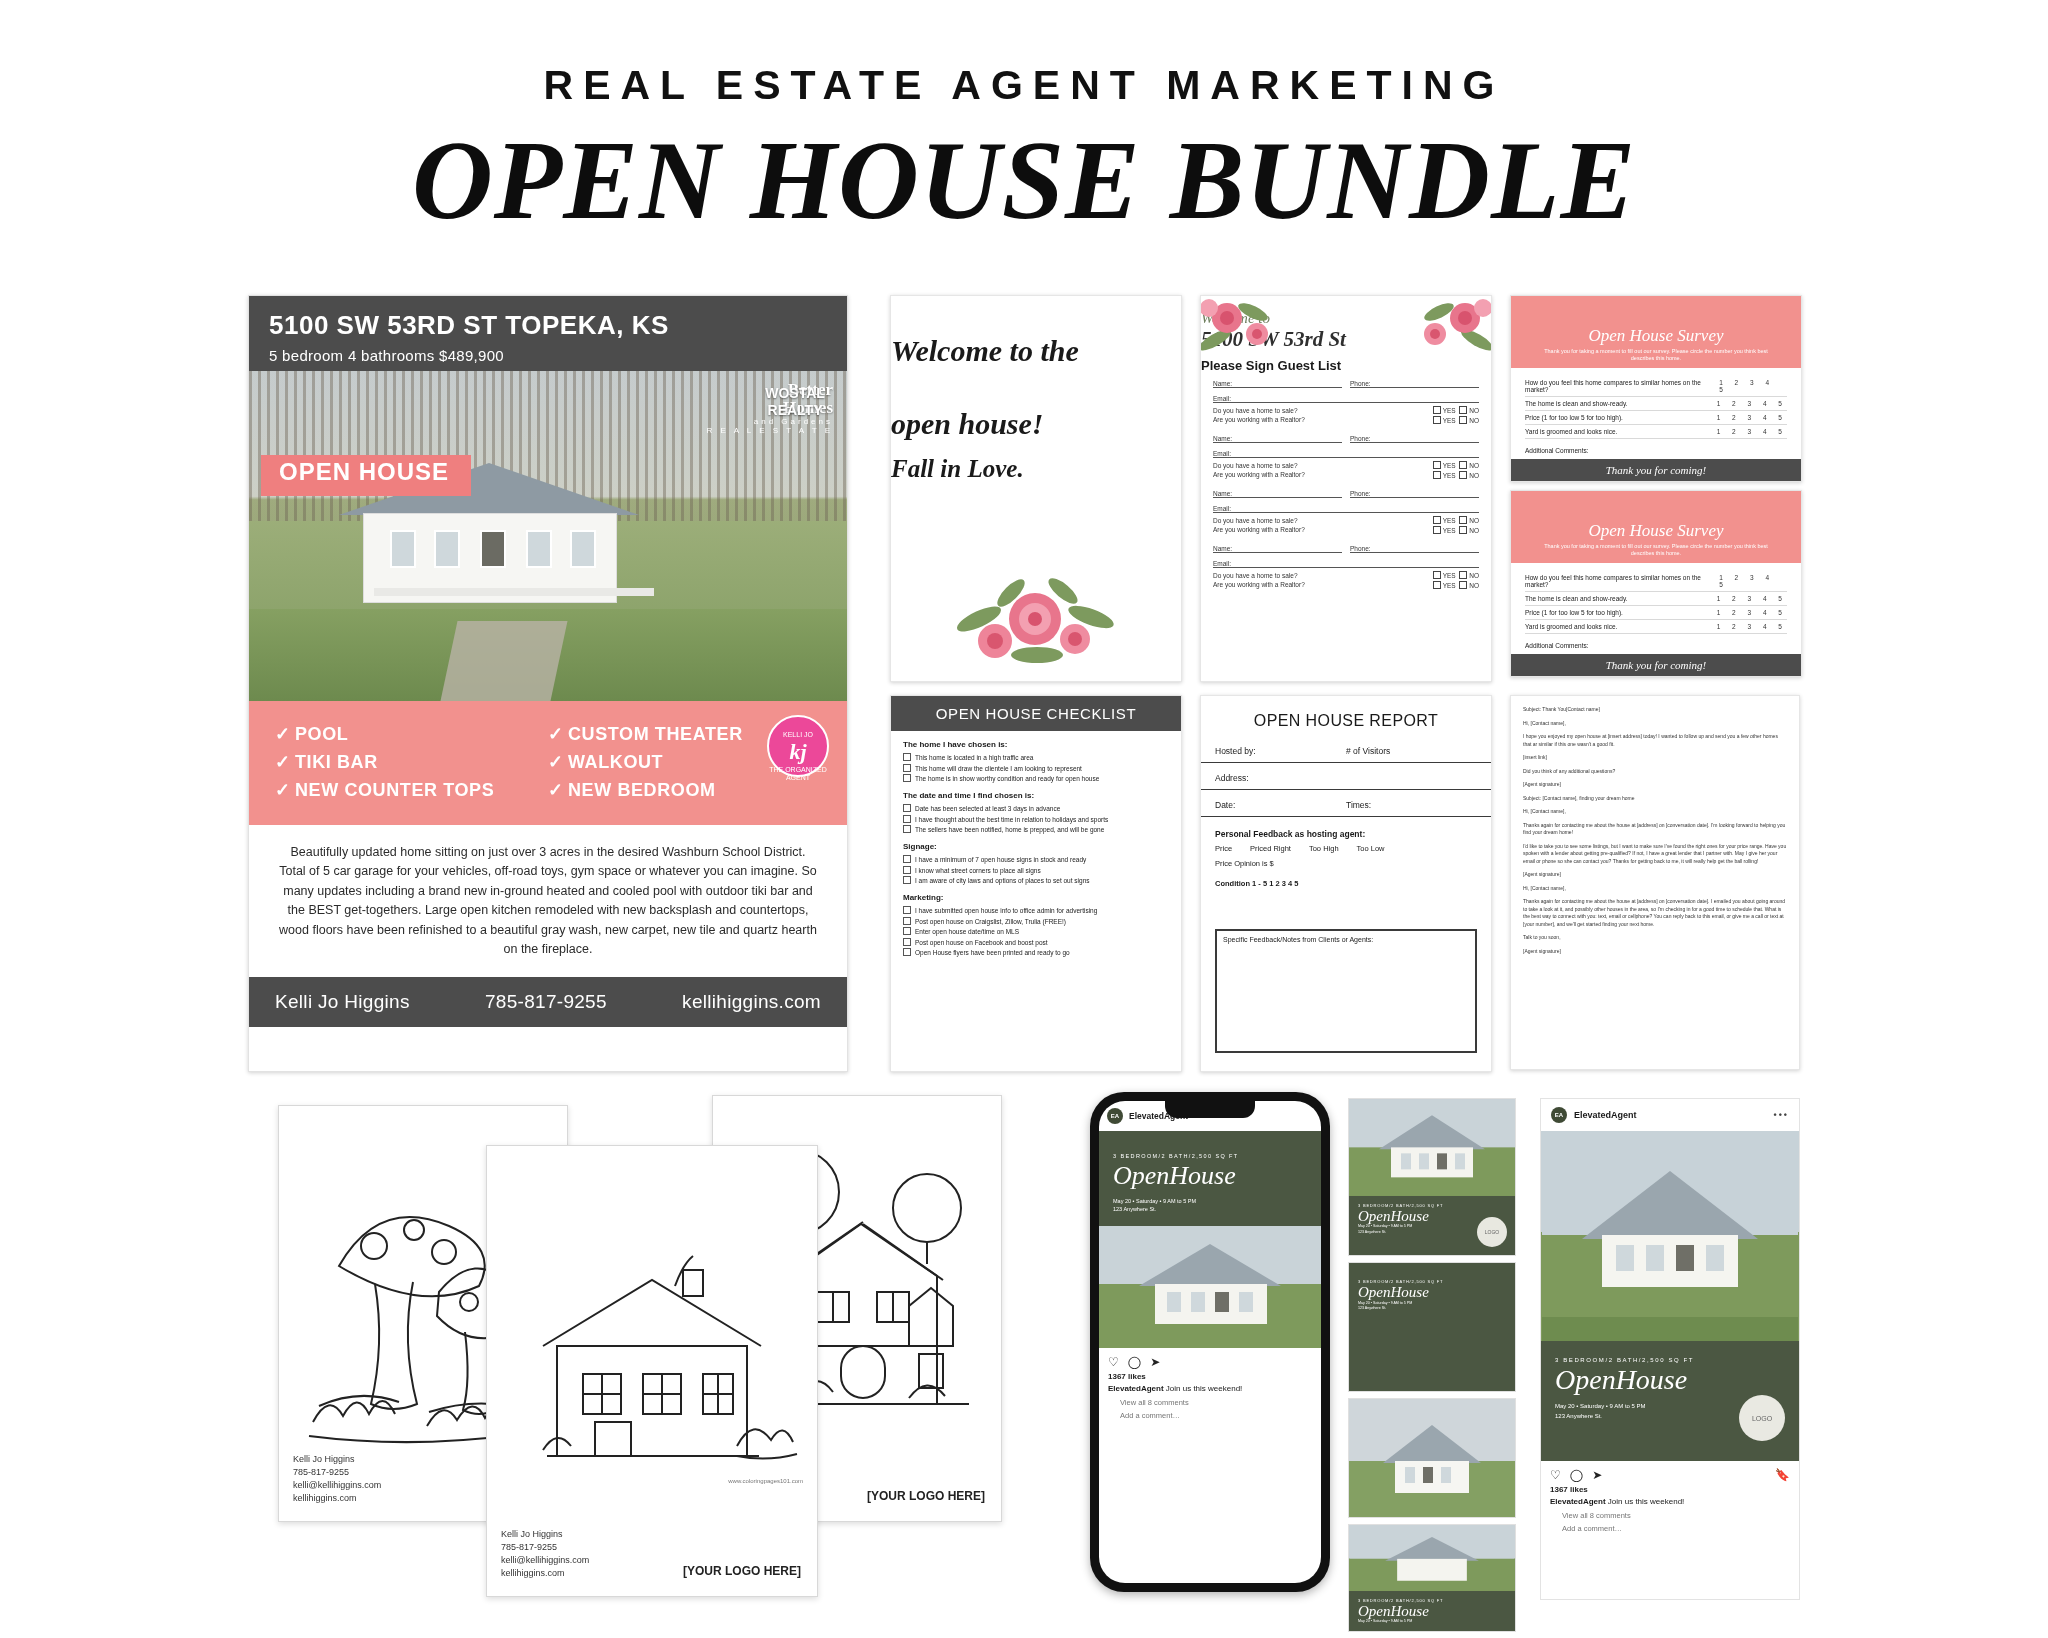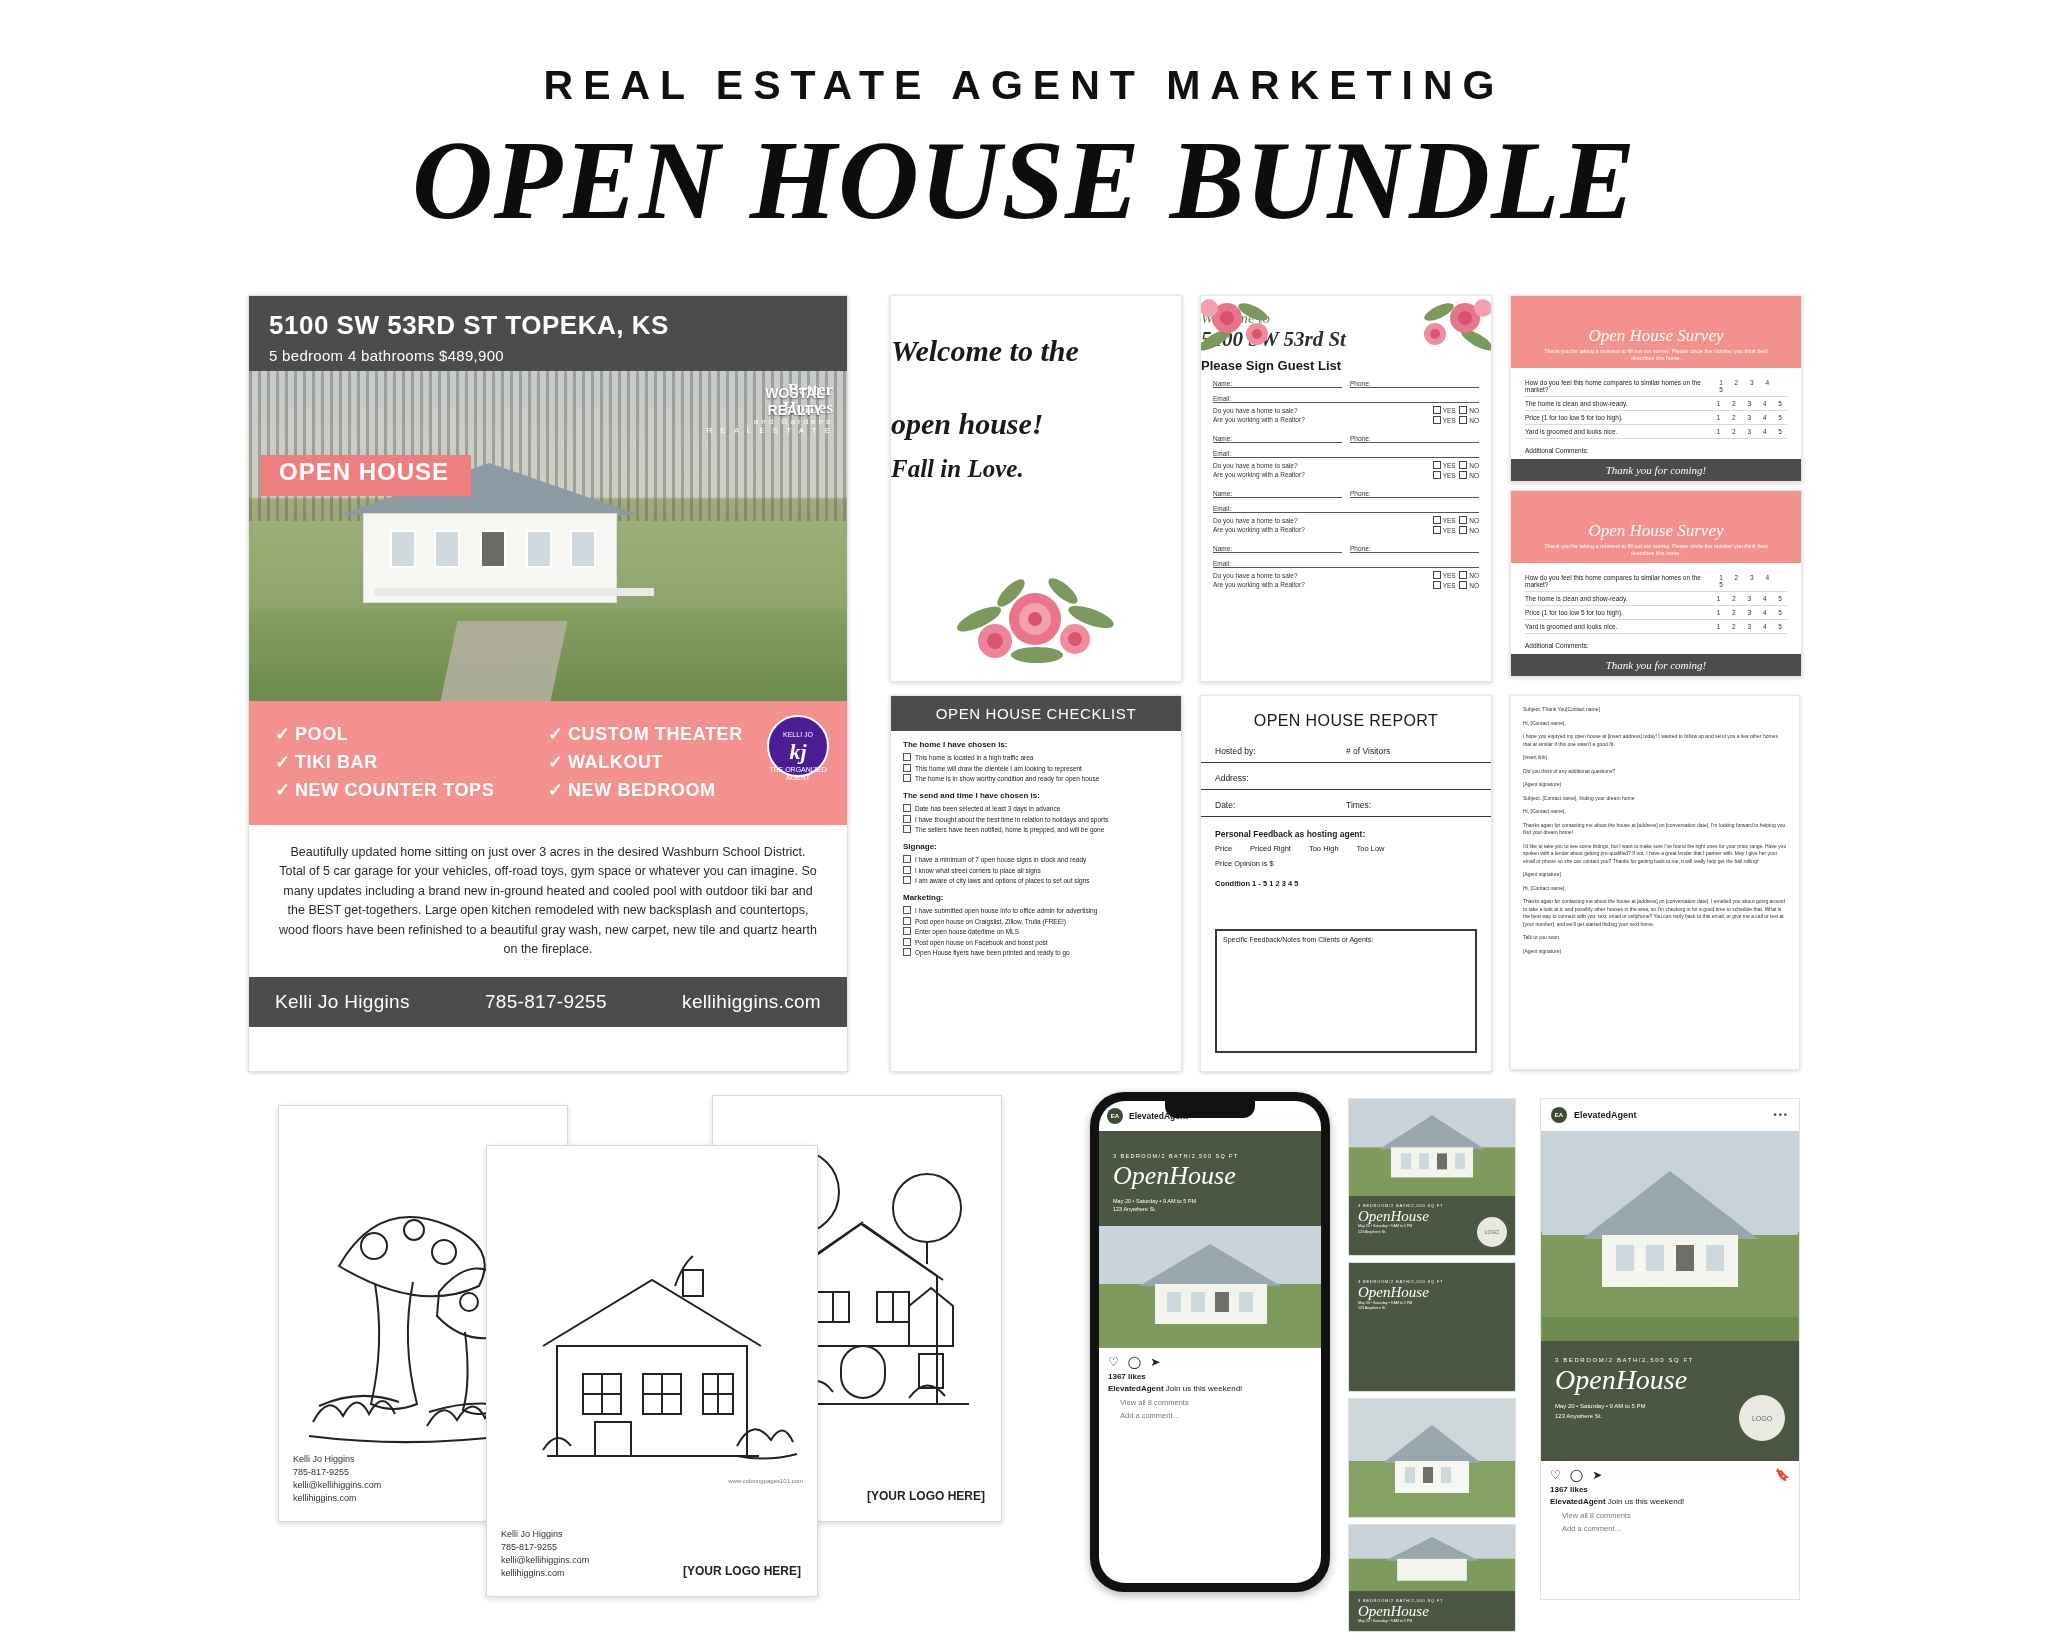--- a/index.html
+++ b/index.html
@@ -34,21 +34,21 @@
   #flyer .ohbadge{position:absolute;left:12px;top:44px;background:#ef7f7f;color:#fff;font-size:24px;font-weight:700;letter-spacing:1px;padding:3px 22px 10px 18px;margin-top:40px;}
   #flyer .brand{position:absolute;right:14px;top:10px;text-align:right;color:#fff;}
   #flyer .brand .bh{font-family:"Liberation Serif",serif;font-size:17px;line-height:1.05;font-weight:700;text-shadow:0 1px 2px rgba(0,0,0,.4);}
   #flyer .brand .bhs{font-size:8px;letter-spacing:3px;}
   #flyer .wostal{position:absolute;right:14px;top:12px;color:#fff;font-size:15px;font-weight:700;line-height:1.15;text-align:center;text-shadow:0 1px 2px rgba(0,0,0,.45);}
   #flyer .features{background:#f2918e;color:#fff;padding:16px 26px 18px 26px;position:relative;}
   #flyer .frow{display:flex;}
   #flyer .fcol{width:50%;}
   #flyer .fitem{font-size:18px;font-weight:700;letter-spacing:.6px;margin:6px 0;}
   #flyer .fitem .ck{display:inline-block;width:20px;}
-  #flyer .seal{position:absolute;right:18px;top:14px;width:62px;height:62px;border-radius:50%;background:#4c1d95;border:2px solid #fff;color:#fff;font-size:7px;text-align:center;line-height:1.2;padding-top:14px;box-sizing:border-box;}
+  #flyer .seal{position:absolute;right:18px;top:14px;width:62px;height:62px;border-radius:50%;background:#ec4899;border:2px solid #fff;color:#fff;font-size:7px;text-align:center;line-height:1.2;padding-top:14px;box-sizing:border-box;}
   #flyer .seal b{display:block;font-family:"Liberation Serif",serif;font-size:22px;font-style:italic;}
   #flyer .desc{padding:18px 28px;font-size:12.5px;line-height:1.55;text-align:center;color:#2b2b2b;}
   #flyer .foot{background:#4c4c4c;color:#fff;display:flex;justify-content:space-between;padding:14px 26px;font-size:19px;letter-spacing:.3px;}
 
   
   #welcome{left:890px;top:295px;width:290px;height:385px;border:1px solid #e6e6e6;}
   #welcome .w1{font-family:"Liberation Serif",serif;font-style:italic;font-weight:700;font-size:30px;line-height:1.15;margin-top:38px;}
   #welcome .w2{font-size:13.5px;line-height:1.7;margin-top:26px;}
   #welcome .w3{font-family:"Liberation Serif",serif;font-style:italic;font-weight:700;font-size:25px;margin-top:14px;}
   #welcome .flowers{position:absolute;left:50%;transform:translateX(-50%);bottom:14px;width:170px;height:100px;}
@@ -396,21 +396,21 @@
     <div class="sv-ft">Thank you for coming!</div>
   </div>
 
   <div class="card" id="checklist">
     <div class="cl-hd">OPEN HOUSE CHECKLIST</div>
     <div id="checklist-body">
         <div class="sec">The home I have chosen is:</div>
         <div class="it"><span class="cb"></span>This home is located in a high traffic area</div>
         <div class="it"><span class="cb"></span>This home will draw the clientele I am looking to represent</div>
         <div class="it"><span class="cb"></span>The home is in show worthy condition and ready for open house</div>
-        <div class="sec">The send and time I have chosen is:</div>
+        <div class="sec">The date and time I find chosen is:</div>
         <div class="it"><span class="cb"></span>Date has been selected at least 3 days in advance</div>
         <div class="it"><span class="cb"></span>I have thought about the best time in relation to holidays and sports</div>
         <div class="it"><span class="cb"></span>The sellers have been notified, home is prepped, and will be gone</div>
         <div class="sec">Signage:</div>
         <div class="it"><span class="cb"></span>I have a minimum of 7 open house signs in stock and ready</div>
         <div class="it"><span class="cb"></span>I know what street corners to place all signs</div>
         <div class="it"><span class="cb"></span>I am aware of city laws and options of places to set out signs</div>
         <div class="sec">Marketing:</div>
         <div class="it"><span class="cb"></span>I have submitted open house info to office admin for advertising</div>
         <div class="it"><span class="cb"></span>Post open house on Craigslist, Zillow, Trulia (FREE!)</div>

